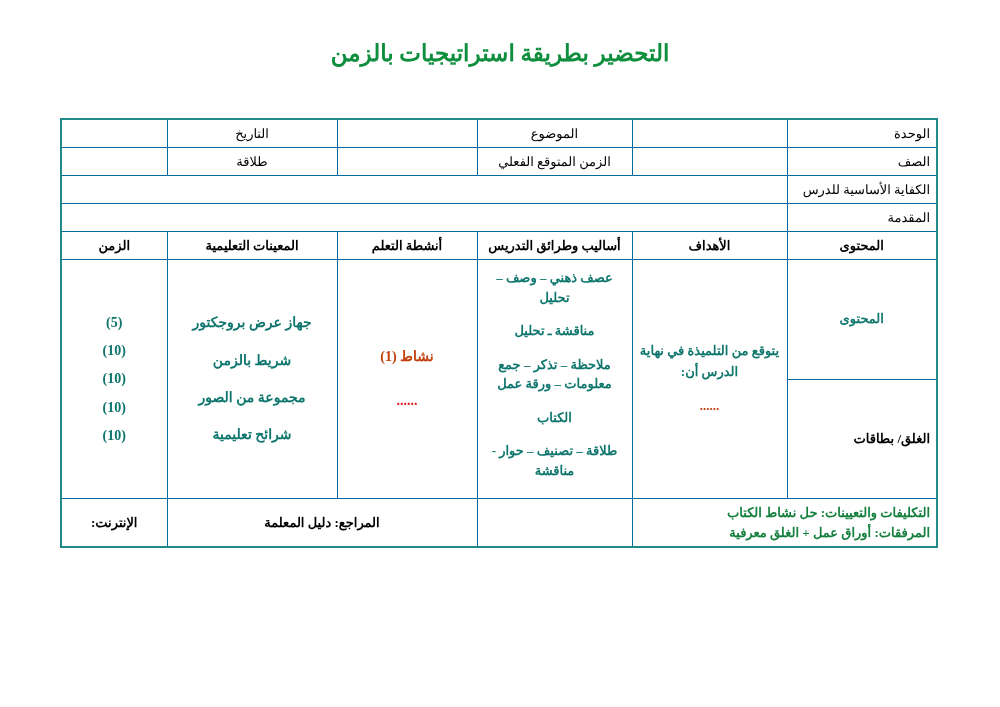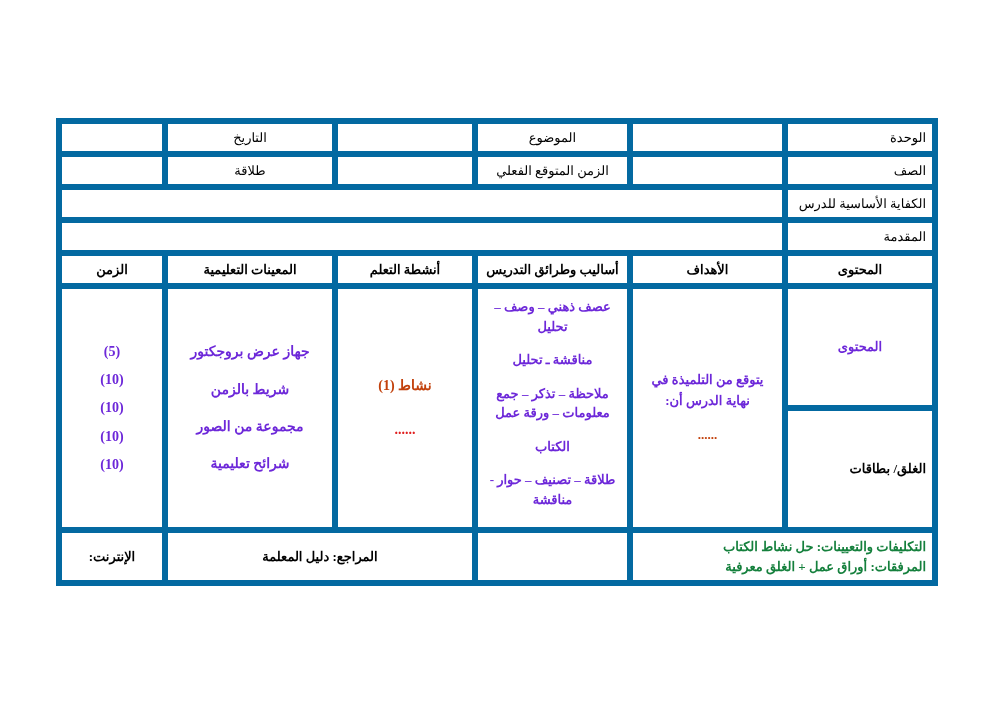--- a/index.html
+++ b/index.html
@@ -42,21 +42,21 @@
     width: 876px;
   }
 
   table.plan {
     border-collapse: collapse;
     width: 876px;
     table-layout: fixed;
     border: 2px solid #1f8a8a;
   }
   table.plan td {
-    border: 6px solid #0369a1;
+    border: 1px solid #0369a1;
     padding: 4px 6px;
     vertical-align: middle;
     font-size: 13px;
     color: #000;
     height: 19px;
     margin-left: 24px;
   }
   .c-right {
     text-align: right;
     font-weight: normal;
@@ -75,21 +75,21 @@
     font-size: 13.5px;
     height: 22px;
   }
 
   .body-row td {
     vertical-align: middle;
     height: 258px;
   }
 
   .red {
-    color: #6d28d9;
+    color: #0f766e;
     font-weight: bold;
   }
   .blue {
     color: #c2410c;
     font-weight: bold;
   }
   .teal {
     color: #15803d;
     font-weight: bold;
   }
@@ -172,20 +172,21 @@
   }
   .footer-right div { white-space: nowrap; }
 
   .empty-cell { }
 </style>
 </head>
 <body>
 
 <div class="page">
 
+  <div class="doc-title">التحضير بطريقة استراتيجيات بالزمن</div>
 
   <div class="table-wrap">
     <table class="plan">
       <colgroup>
         <col style="width:150px">
         <col style="width:155px">
         <col style="width:155px">
         <col style="width:140px">
         <col style="width:170px">
         <col style="width:106px">

